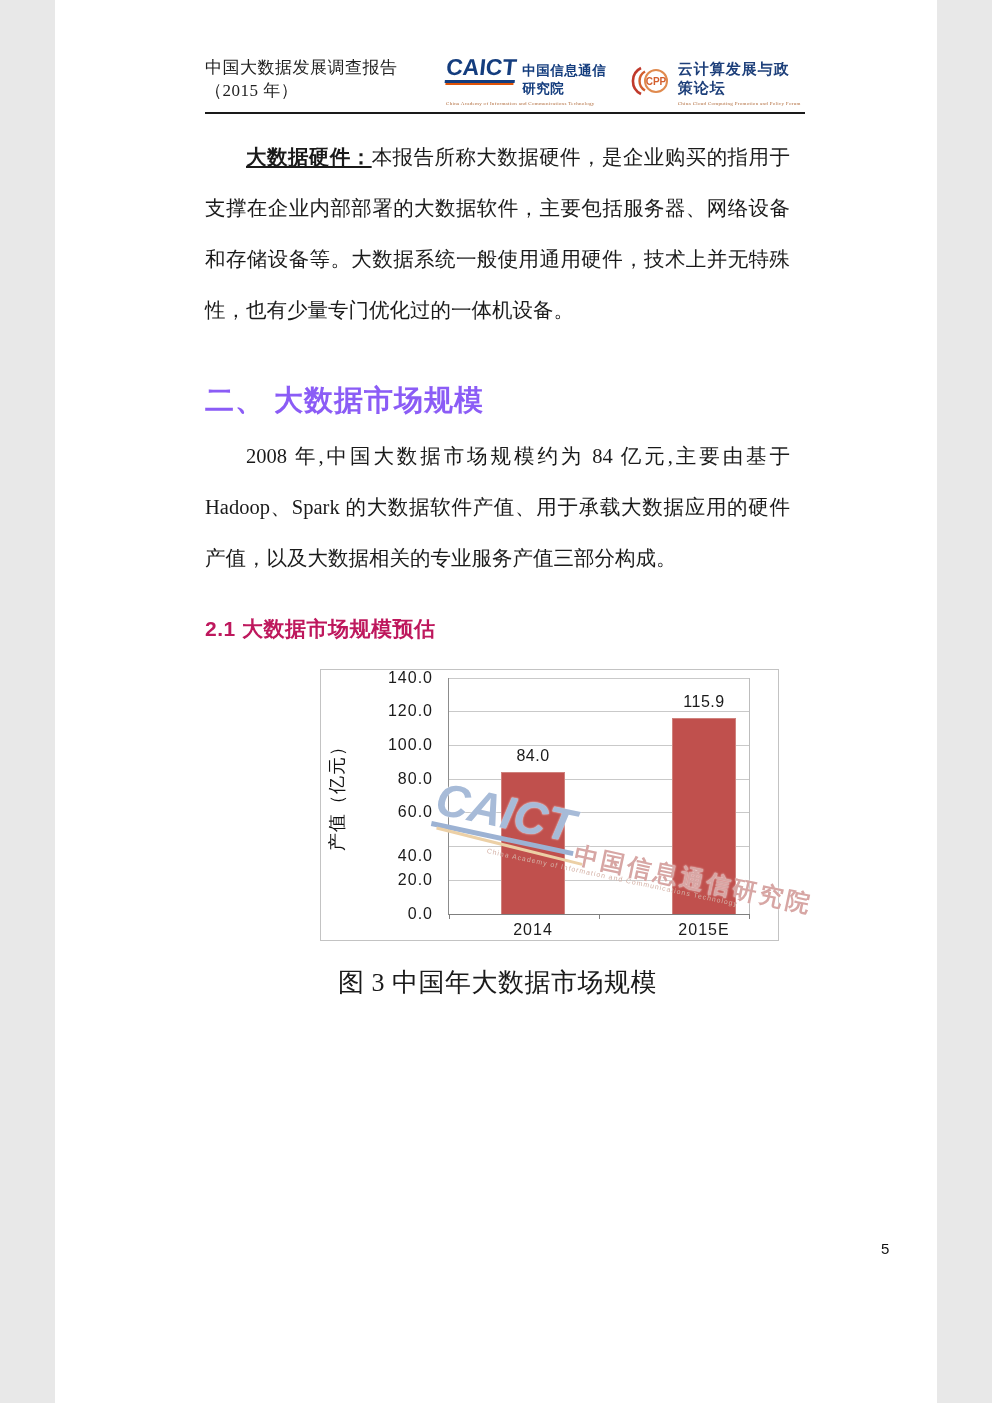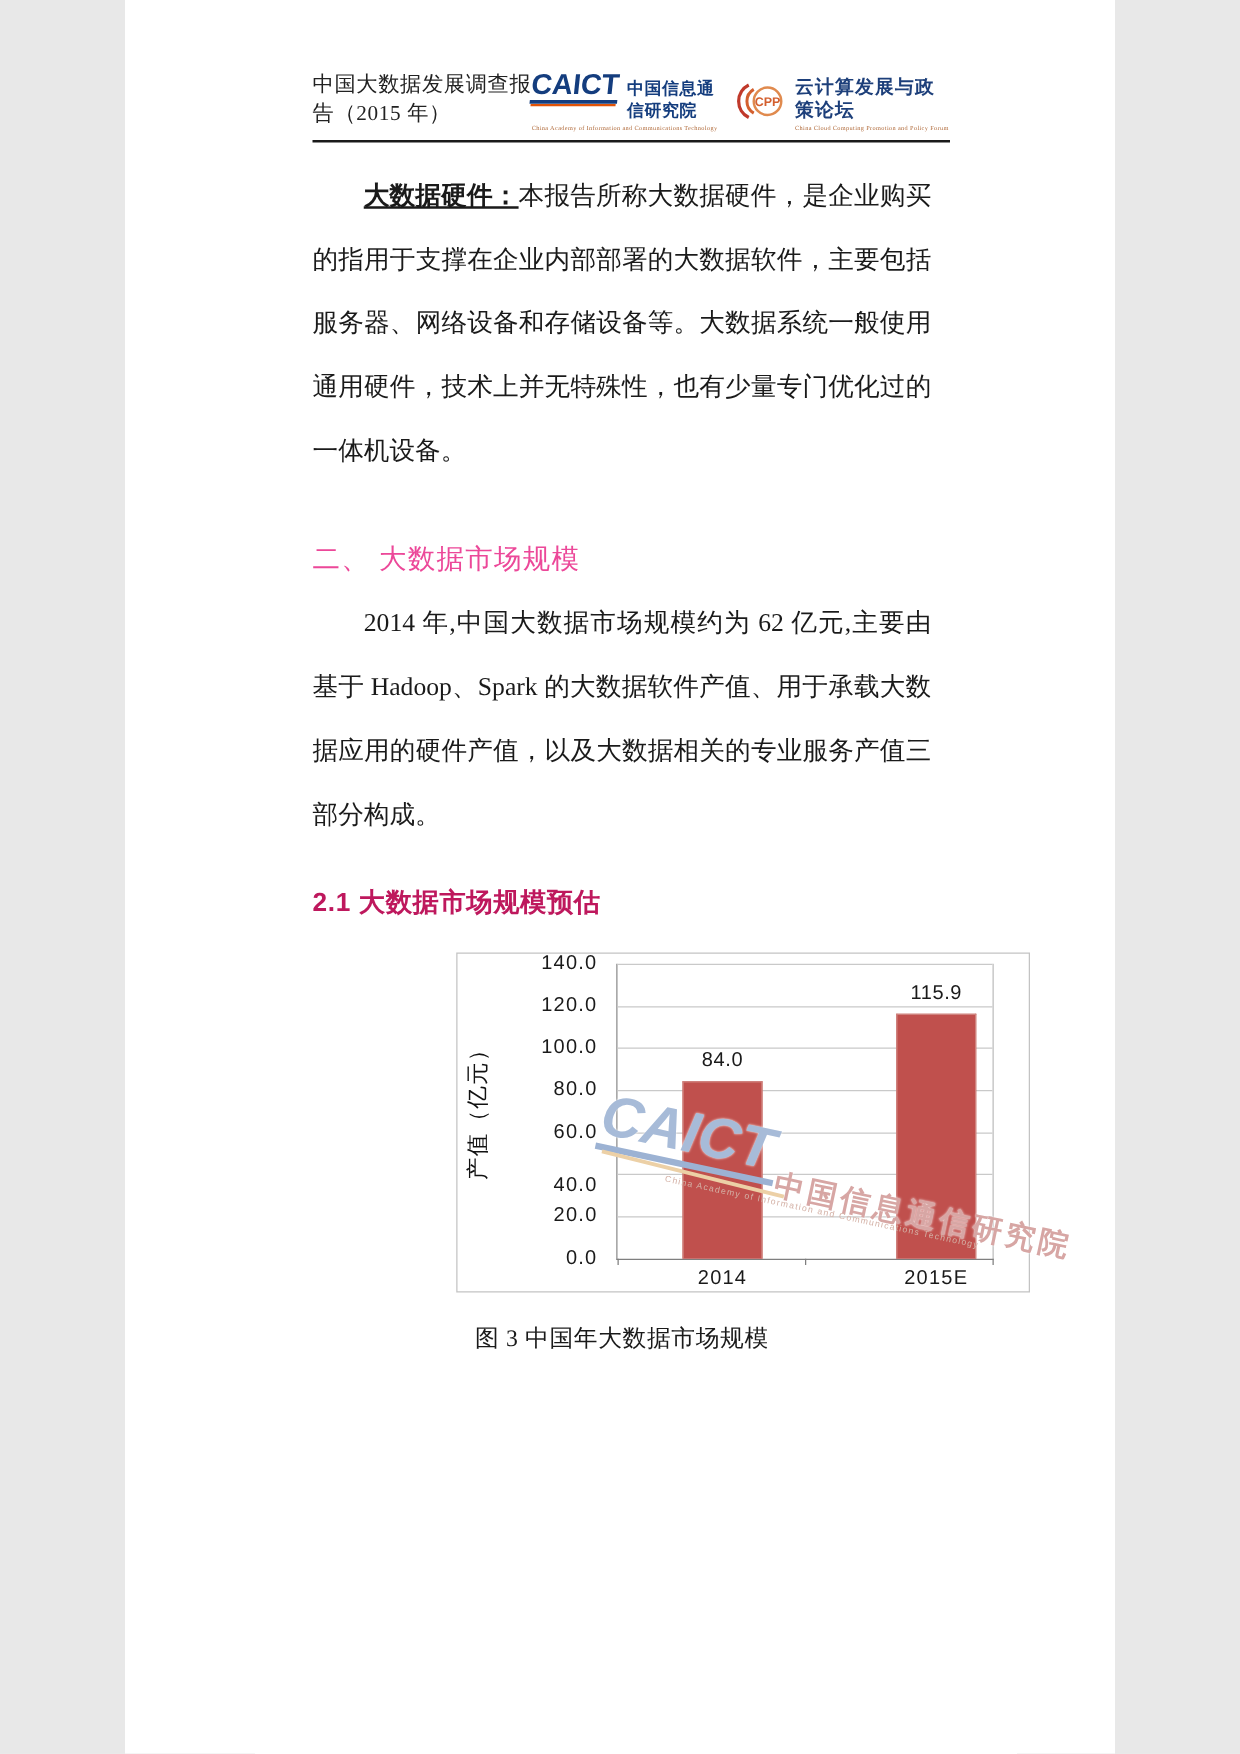--- a/index.html
+++ b/index.html
@@ -1,17 +1,17 @@
 <!DOCTYPE html>
 <html><head>
 <meta charset="utf-8">
 <style>
   html,body{margin:0;padding:0;background:#e8e8e8;}
   .page{
-    position:relative;width:792px;height:1403px;background:#ffffff;
+    position:relative;width:882px;height:1403px;background:#ffffff;
     margin:0 auto;overflow:hidden;color:#1a1a1a;
     font-family:"Liberation Serif","DejaVu Serif",serif;
   }
   .content{margin:0 147px 0 150px;}
 
   
   .hdr{display:flex;justify-content:space-between;align-items:flex-end;padding-top:56px;}
   .hdr-title{font-size:17px;letter-spacing:.5px;color:#222;padding-bottom:4px;}
   .hdr-logos{display:flex;align-items:flex-end;gap:14px;margin-right:-14px;}
   .logo-caict{display:flex;flex-direction:column;align-items:flex-start;}
@@ -29,22 +29,22 @@
   .ccpp-text{display:flex;flex-direction:column;}
   .ccpp-name{font-family:"Liberation Sans","DejaVu Sans",sans-serif;font-weight:bold;
     font-size:15px;color:#1d3f7a;letter-spacing:1px;}
   .hdr-rule{border:none;border-top:2px solid #1a1a1a;margin:6px 132px 0 150px;width:auto;}
 
   
   p.body{font-size:20.5px;line-height:51px;text-align:justify;text-indent:2em;margin:0;}
   p.body .lead{font-weight:bold;text-decoration:underline;}
   #para1{margin-top:18px;}
   h1.sec{
-    font-family:"Liberation Sans","DejaVu Sans",sans-serif;font-weight:normal;
-    font-size:22px;color:#ec4899;margin:46px 0 0 0;letter-spacing:1px;line-height:1.25;
+    font-family:"Liberation Sans","DejaVu Sans",sans-serif;font-weight:bold;
+    font-size:29px;color:#8b5cf6;margin:46px 0 0 0;letter-spacing:1px;line-height:1.25;
   }
   #para2{margin-top:13px;}
   h2.subsec{
     font-family:"Liberation Sans","DejaVu Sans",sans-serif;font-weight:bold;
     font-size:21px;color:#be185d;margin:31px 0 0 0;letter-spacing:.5px;line-height:1.3;
   }
   #para3{margin-top:14px;}
 
   
   .chart-wrap{
@@ -72,21 +72,21 @@
   .wm{position:absolute;left:120px;top:108px;transform:rotate(12deg);transform-origin:left top;
       pointer-events:none;white-space:nowrap;z-index:4;}
   .wm-row{display:flex;align-items:flex-end;}
   .wm-caict{font-size:46px;font-weight:bold;font-style:italic;color:#a7bbd8;line-height:.9;
       border-bottom:5px solid #9cb2d3;padding:0 4px 3px 0;text-shadow:0 0 2px #fff;}
   .wm-cn{font-size:24px;font-weight:bold;color:#d7a6a4;letter-spacing:3px;
       margin:0 0 -14px 2px;text-shadow:0 0 2px #fff;}
   .wm-orange{width:150px;height:3px;background:#ecd0a6;margin:2px 0 0 6px;transform:rotate(2deg);}
   .wm-en{font-size:7px;color:#d4b1a6;letter-spacing:1px;margin:4px 0 0 60px;}
 
-  .caption{font-size:19px;text-align:center;margin-top:24px;letter-spacing:.5px;}
+  .caption{font-size:26px;text-align:center;margin-top:24px;letter-spacing:.5px;}
   .pagenum{
     position:absolute;left:826px;top:1240px;font-size:15px;color:#111;
     font-family:"Liberation Sans","DejaVu Sans",sans-serif;
   }
 </style>
 </head>
 <body>
 
 <div class="page">
 
@@ -121,21 +121,21 @@
     </header>
   </div>
 
   <hr class="hdr-rule">
 
   <div class="content">
     <p class="body" id="para1"><span class="lead">大数据硬件：</span><span>本报告所称大数据硬件，是企业购买的指用于支撑在企业内部部署的大数据软件，主要包括服务器、网络设备和存储设备等。大数据系统一般使用通用硬件，技术上并无特殊性，也有少量专门优化过的一体机设备。</span></p>
 
     <h1 class="sec">二、 大数据市场规模</h1>
 
-    <p class="body" id="para2">2014 年,中国大数据市场规模约为 62 亿元,主要由基于 Hadoop、Spark 的大数据软件产值、用于承载大数据应用的硬件产值，以及大数据相关的专业服务产值三部分构成。</p>
+    <p class="body" id="para2">2008 年,中国大数据市场规模约为 84 亿元,主要由基于 Hadoop、Spark 的大数据软件产值、用于承载大数据应用的硬件产值，以及大数据相关的专业服务产值三部分构成。</p>
 
     <h2 class="subsec">2.1 大数据市场规模预估</h2>
 
 
     <figure class="chart-wrap" style="margin-top:26px">
       <div class="ylab">产值（亿元）</div>
       <div class="ylabels">
           <div class="ytick" style="top: 0%;">140.0</div>
           <div class="ytick" style="top: 14.2857%;">120.0</div>
           <div class="ytick" style="top: 28.5714%;">100.0</div>

